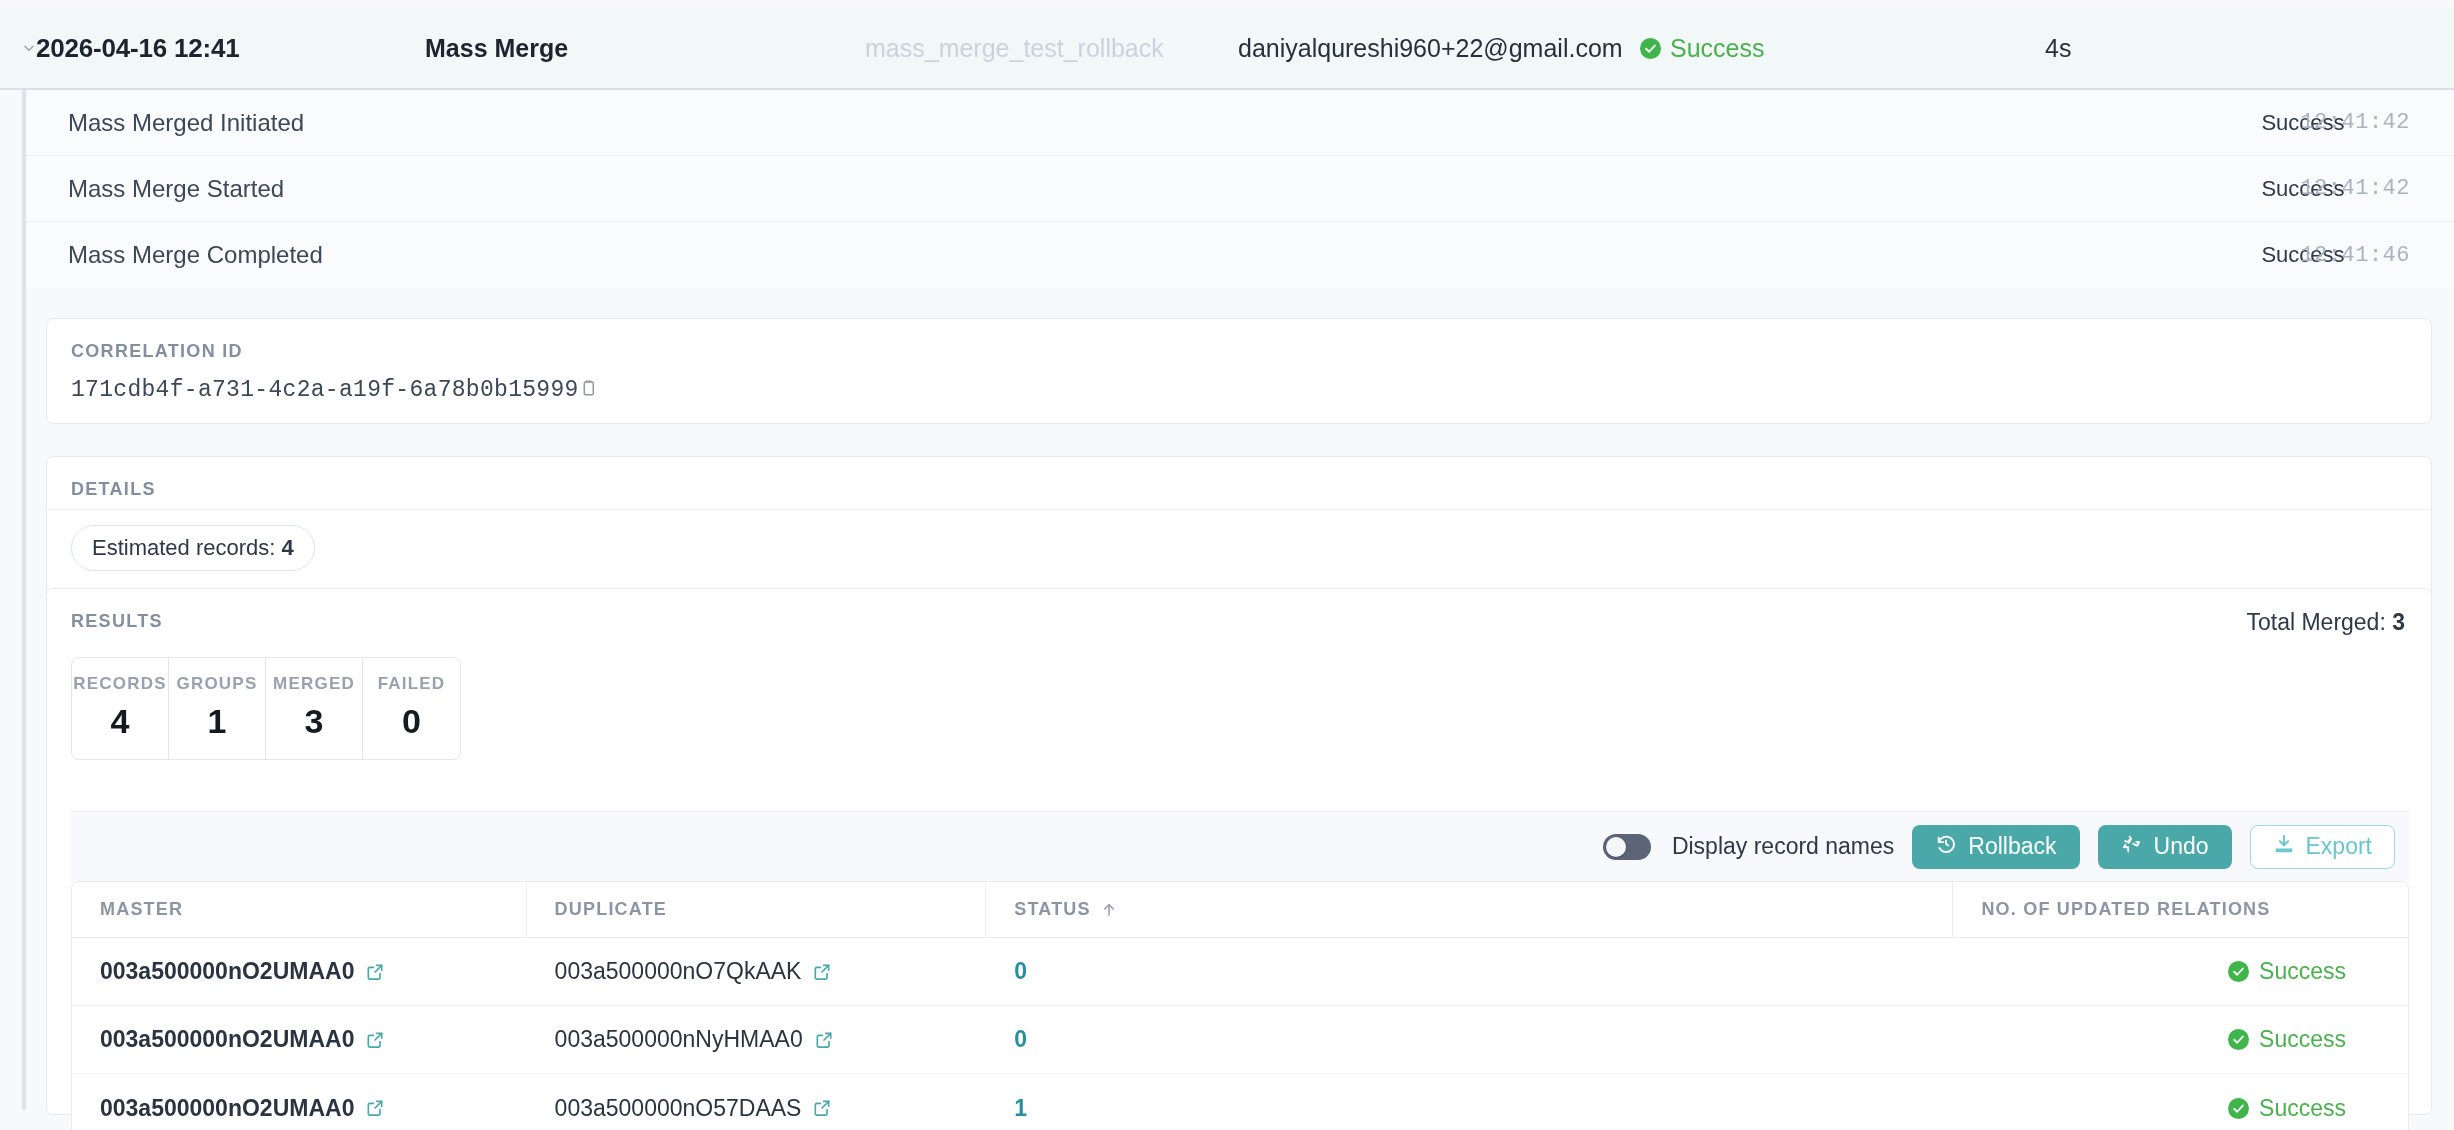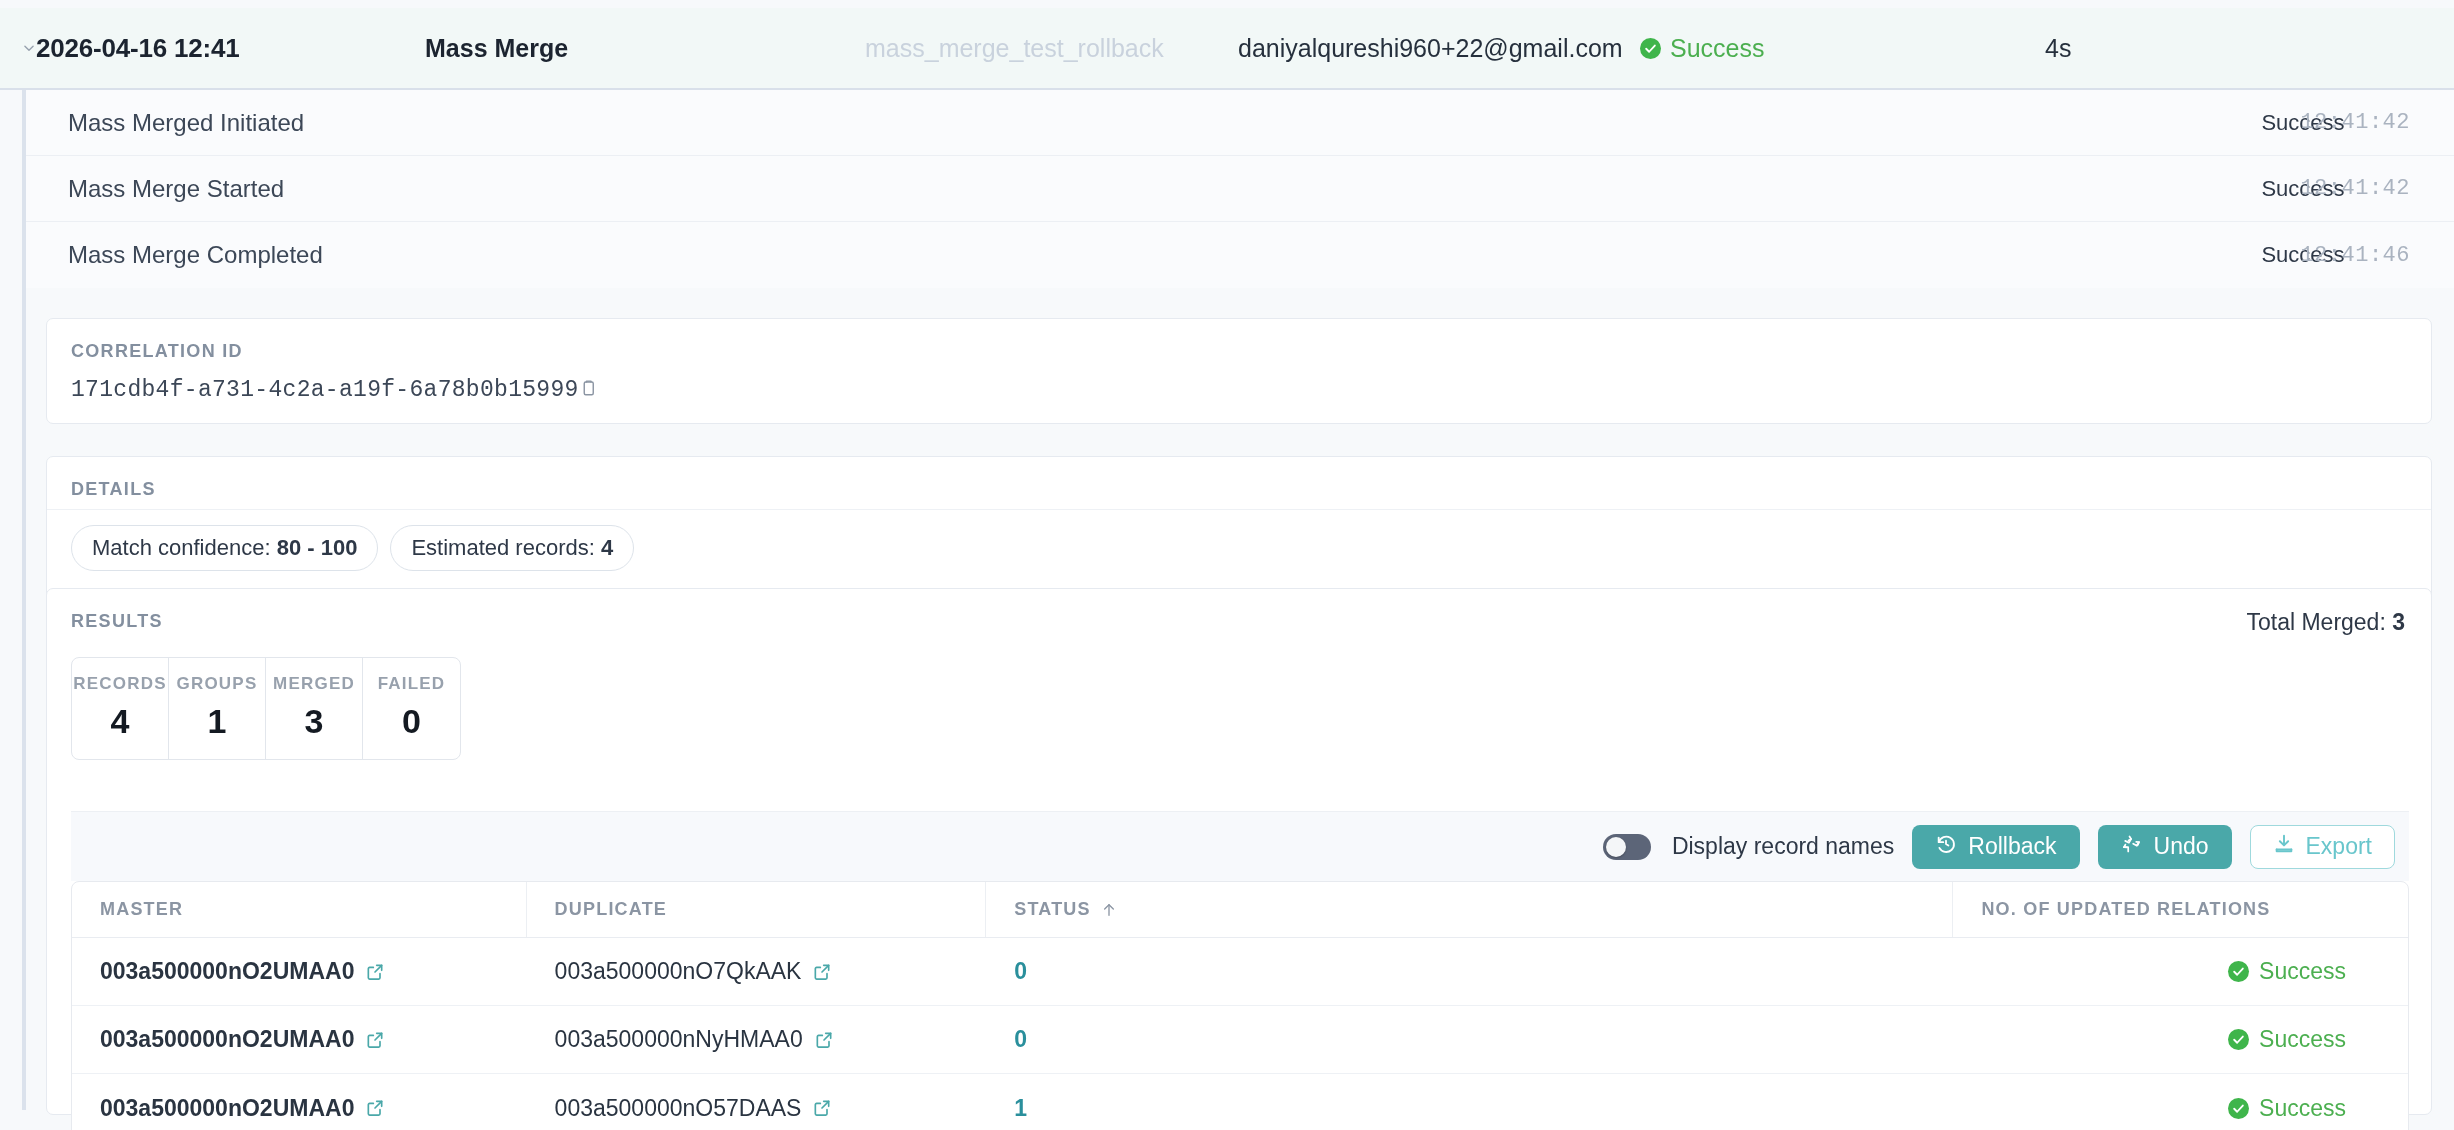--- a/index.html
+++ b/index.html
@@ -195,21 +195,20 @@
             <path d="M10 4V2.8h6V4"></path>
         </svg>
       </span>
     </div>
   </div>
 
   <div class="card" id="details-card">
     <div class="card-head">DETAILS</div>
     <div class="details-sep"></div>
     <div class="chips">
-      <div class="chip"><span>Match confidence: </span><b>80 - 100</b></div>
       <div class="chip"><span>Estimated records: </span><b>4</b></div>
     </div>
   </div>
 
   <div class="card" id="results-card">
     <div class="card-head">RESULTS</div>
     <div class="total-merged"><span>Total Merged: </span><b>3</b></div>
 
     <div class="stats">
       <div class="stat">

